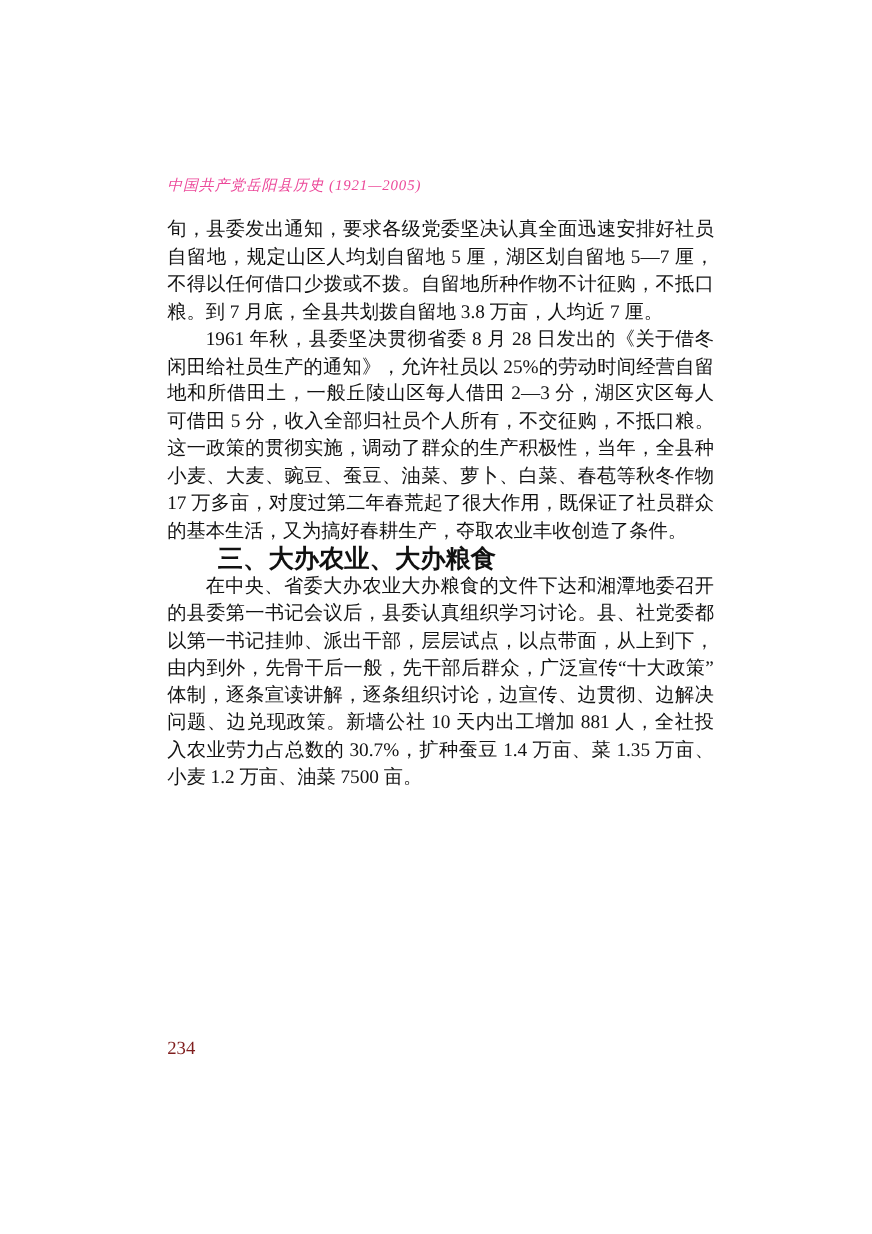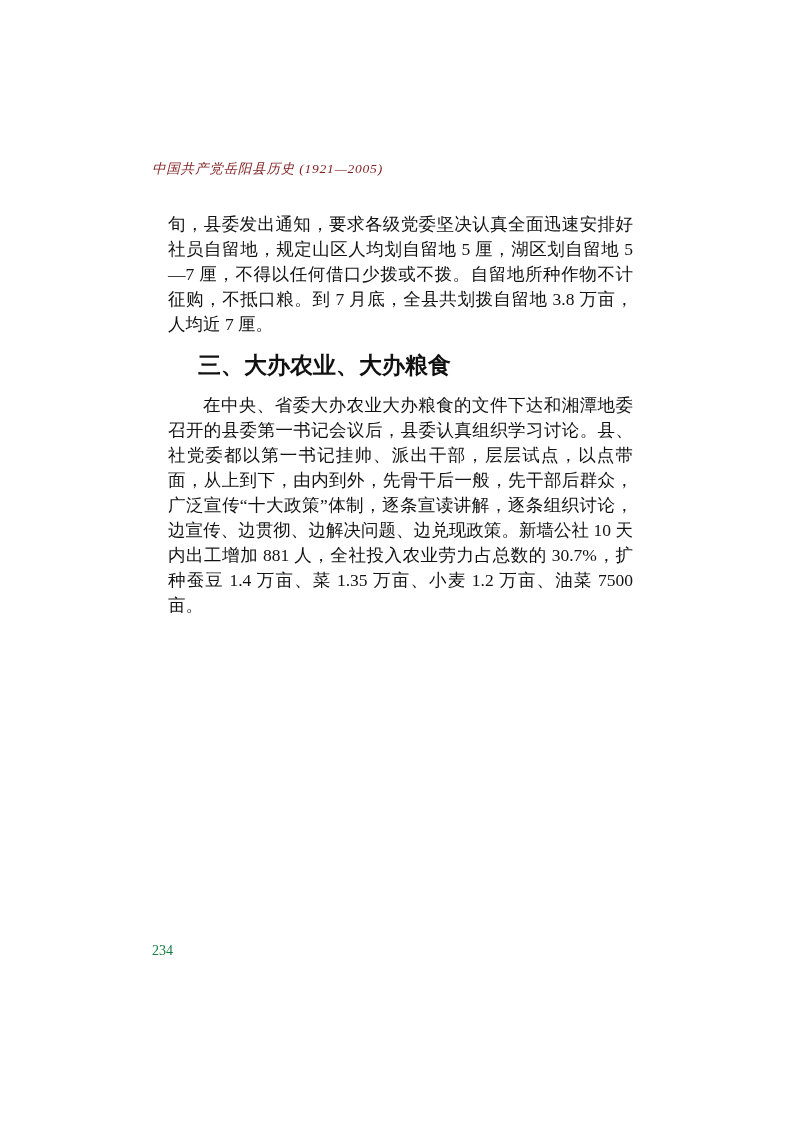--- a/index.html
+++ b/index.html
@@ -17,38 +17,38 @@
     box-shadow: 0 0 6px rgba(0,0,0,0.25);
   }
   .running-header {
     position: absolute;
     left: 152px;
     top: 160px;
     font-family: "Liberation Serif", "DejaVu Serif", serif;
     font-style: italic;
     font-size: 13.5px;
     letter-spacing: 0.8px;
-    color: #7f1d1d;
+    color: #ec4899;
     white-space: nowrap;
     text-align: center;
   }
   .text-block {
     position: absolute;
     left: 152px;
     top: 196px;
     width: 497px;
     font-family: "Liberation Serif", "DejaVu Serif", serif;
     font-size: 17.5px;
     line-height: 24.9px;
     color: #121212;
     text-align: justify;
     text-justify: inter-ideograph;
   }
   .text-block p {
-    margin: 16px;
+    margin: 0;
     padding: 0;
   }
   .para-indent {
     text-indent: 2em;
   }
   .para-noindent {
     text-indent: 0;
   }
   .section-heading {
     margin: 0;
@@ -58,32 +58,33 @@
     font-size: 23px;
     line-height: 24.9px;
     text-indent: 2em;
     color: #111111;
   }
   .page-number {
     position: absolute;
     left: 152px;
     top: 943px;
     font-family: "Liberation Serif", "DejaVu Serif", serif;
-    font-size: 14px;
-    color: #15803d;
+    font-size: 17px;
+    color: #7f1d1d;
   }
 </style>
 </head>
 <body>
 
 <div class="page">
 
   <div class="running-header">中国共产党岳阳县历史 (1921—2005)</div>
 
   <div class="text-block">
     <p class="para-noindent">旬，县委发出通知，要求各级党委坚决认真全面迅速安排好社员自留地，规定山区人均划自留地 5 厘，湖区划自留地 5—7 厘，不得以任何借口少拨或不拨。自留地所种作物不计征购，不抵口粮。到 7 月底，全县共划拨自留地 3.8 万亩，人均近 7 厘。</p>
+    <p class="para-indent">1961 年秋，县委坚决贯彻省委 8 月 28 日发出的《关于借冬闲田给社员生产的通知》，允许社员以 25%的劳动时间经营自留地和所借田土，一般丘陵山区每人借田 2—3 分，湖区灾区每人可借田 5 分，收入全部归社员个人所有，不交征购，不抵口粮。这一政策的贯彻实施，调动了群众的生产积极性，当年，全县种小麦、大麦、豌豆、蚕豆、油菜、萝卜、白菜、春苞等秋冬作物 17 万多亩，对度过第二年春荒起了很大作用，既保证了社员群众的基本生活，又为搞好春耕生产，夺取农业丰收创造了条件。</p>
     <h3 class="section-heading">三、大办农业、大办粮食</h3>
     <p class="para-indent">在中央、省委大办农业大办粮食的文件下达和湘潭地委召开的县委第一书记会议后，县委认真组织学习讨论。县、社党委都以第一书记挂帅、派出干部，层层试点，以点带面，从上到下，由内到外，先骨干后一般，先干部后群众，广泛宣传“十大政策”体制，逐条宣读讲解，逐条组织讨论，边宣传、边贯彻、边解决问题、边兑现政策。新墙公社 10 天内出工增加 881 人，全社投入农业劳力占总数的 30.7%，扩种蚕豆 1.4 万亩、菜 1.35 万亩、小麦 1.2 万亩、油菜 7500 亩。</p>
   </div>
 
   <div class="page-number">234</div>
 
 </div>
 
 </body></html>

